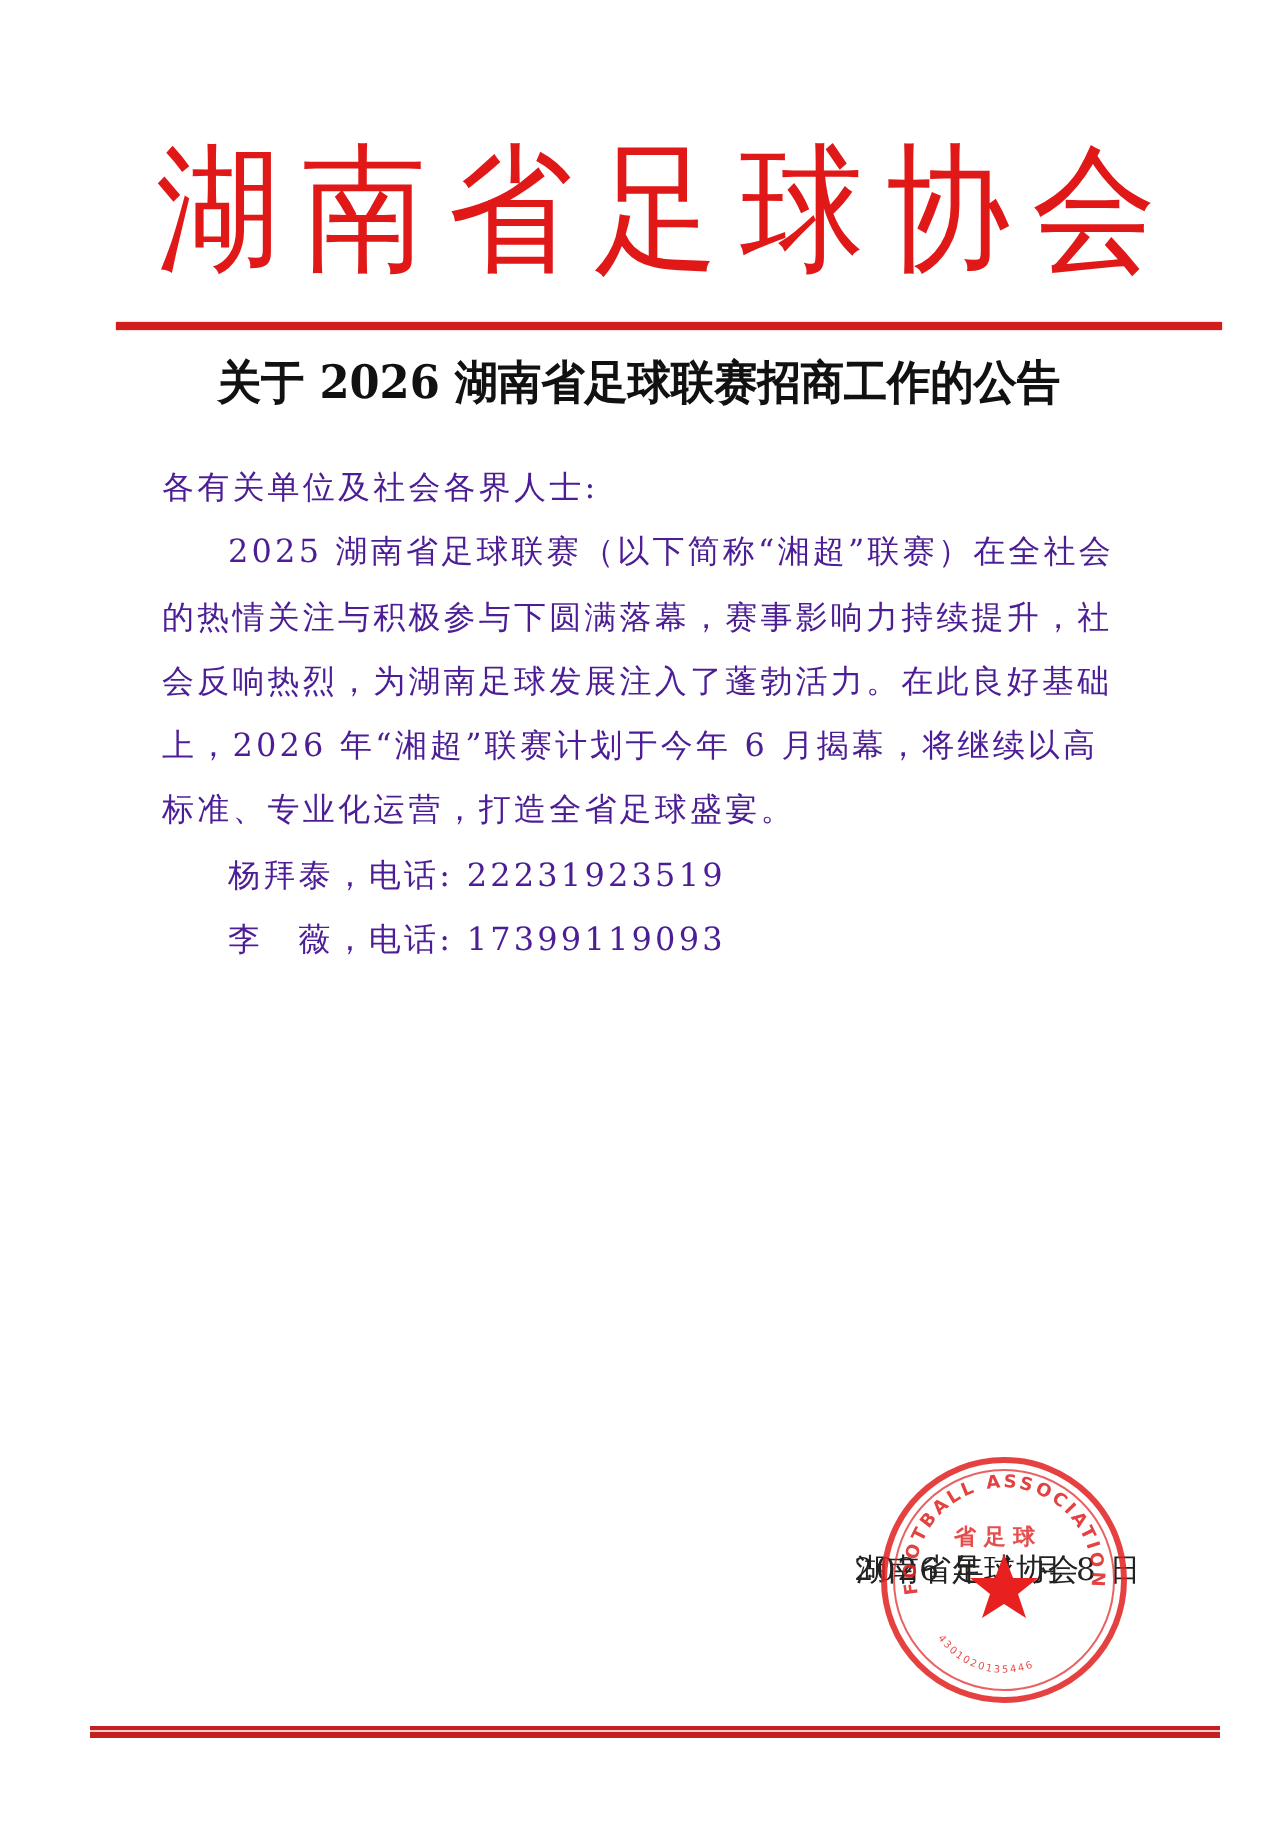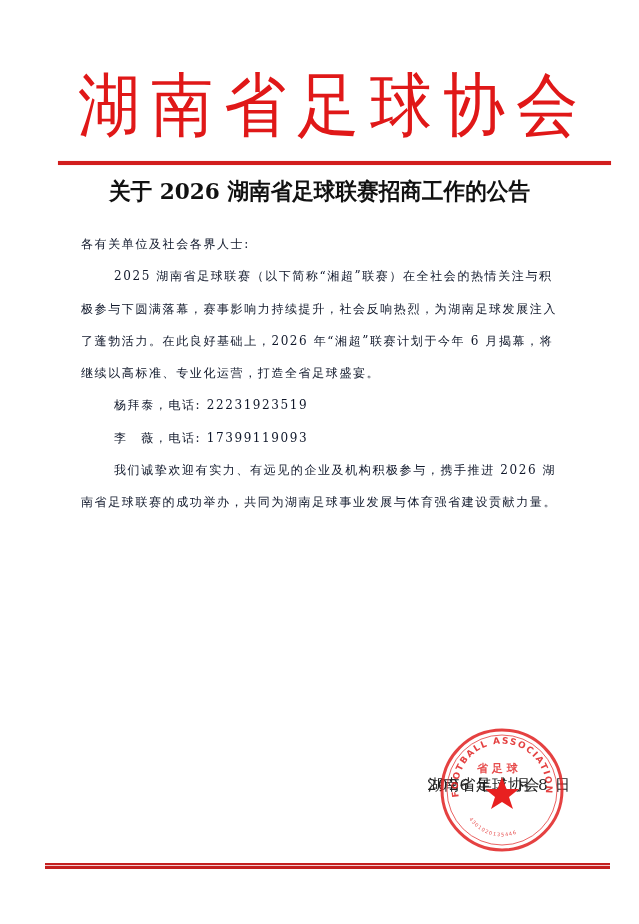--- a/index.html
+++ b/index.html
@@ -17,22 +17,22 @@
   .rule-top {
     position: absolute; left: 58px; top: 161px; width: 553px; height: 4px; background: #d21d1d;
     box-shadow: 0 0 1px #f08080;
   }
   .doc-title {
     position: absolute; left: 0; top: 176px; width: 639px; text-align: center;
     font-size: 23px; font-weight: bold; color: #111; letter-spacing: 0px;
     transform: scaleX(0.94);
   }
   .body-text {
-    position: absolute; left: 81px; top: 228px; width: 485px; font-size: 12px;
-    line-height: 32.3px; color: #0f172a; letter-spacing: 1.6px;
+    position: absolute; left: 81px; top: 228px; width: 485px; font-size: 16px;
+    line-height: 32.3px; color: #4c1d95; letter-spacing: 1.6px;
   }
   .body-text p { margin: 0; }
   .indent { text-indent: 33px; }
   .contact { padding-left: 33px; }
   .salutation { margin: 0; }
   .seal {
     position: absolute; left: 439px; top: 727px; width: 126px; height: 126px;
   }
   .signature {
     position: absolute; left: 428px; top: 775px; font-size: 15.5px; color: #222; letter-spacing: 0.5px;
@@ -65,21 +65,20 @@
 
 <div class="body-text">
   <p class="salutation">各有关单位及社会各界人士:</p>
   <p class="indent">2025 湖南省足球联赛（以下简称“湘超”联赛）在全社会的热情关注与积极参与下圆满落幕，赛事影响力持续提升，社会反响热烈，为湖南足球发展注入了蓬勃活力。在此良好基础上，2026 年“湘超”联赛计划于今年 6 月揭幕，将继续以高标准、专业化运营，打造全省足球盛宴。</p>
   <p class="contact">
     <span>杨拜泰</span>，<span>电话:</span> <span>22231923519</span>
   </p>
   <p class="contact">
     <span>李　薇</span>，<span>电话:</span> <span>17399119093</span>
   </p>
-  <p class="indent">我们诚挚欢迎有实力、有远见的企业及机构积极参与，携手推进 2026 湖南省足球联赛的成功举办，共同为湖南足球事业发展与体育强省建设贡献力量。</p>
 </div>
 
 <div class="signature">湖南省足球协会</div>
 <div class="date">2026 年 1 月 8 日</div>
 
 <svg class="seal" viewBox="0 0 126 126" xmlns="http://www.w3.org/2000/svg">
   <defs>
     <path id="sealArc" d="M 20 70 A 44 44 0 1 1 106 70"></path>
     <path id="sealArcBottom" d="M 30 92 A 40 40 0 0 0 96 92"></path>
   </defs>

